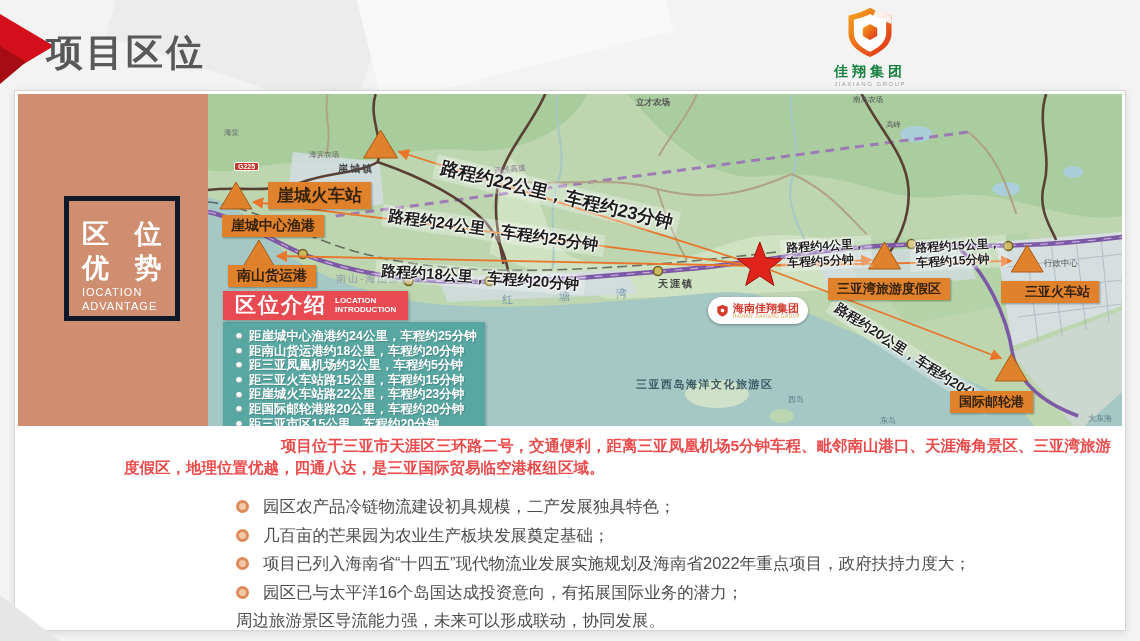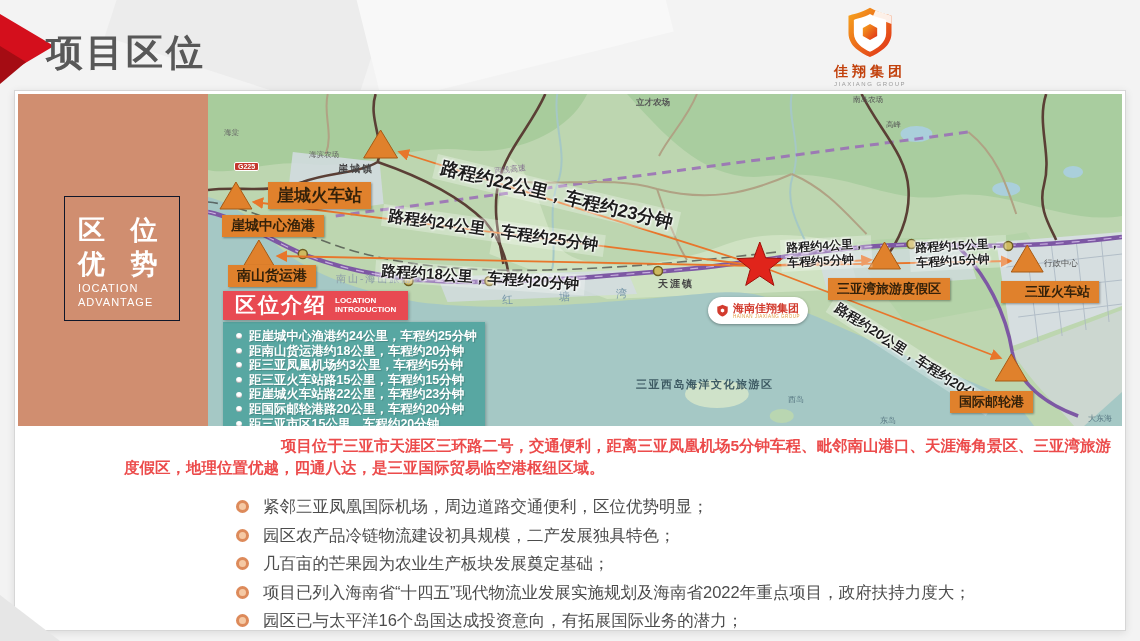--- a/index.html
+++ b/index.html
@@ -7,30 +7,30 @@
        background:#f3f3f3;font-family:"Liberation Sans",sans-serif;}
   .bg-deco{position:absolute;top:0;left:0;width:1140px;height:90px;overflow:hidden;}
   .bg-deco .tri1{position:absolute;left:120px;top:-60px;width:260px;height:140px;background:#ececec;transform:rotate(18deg);}
   .bg-deco .tri2{position:absolute;left:360px;top:-80px;width:300px;height:150px;background:#f8f8f8;transform:rotate(-14deg);}
 
   
   .hdr{position:absolute;top:0;left:0;width:940px;height:90px;}
   .hdr-arrow{position:absolute;left:0;top:14px;width:58px;height:70px;}
   .hdr-title{position:absolute;left:46px;top:28px;font-size:37px;font-weight:bold;color:#585858;letter-spacing:3px;}
   .logo{position:absolute;right:22px;top:6px;width:96px;text-align:center;}
-  .logo-name{font-size:14px;font-weight:bold;color:#c2410c;letter-spacing:4px;margin-top:1px;}
+  .logo-name{font-size:14px;font-weight:bold;color:#15803d;letter-spacing:4px;margin-top:1px;}
   .logo-sub{font-size:6px;color:#9a9a9a;letter-spacing:1.5px;}
 
   
   .panel{position:absolute;left:14px;top:90px;width:1112px;height:541px;box-sizing:border-box;
          background:#fff;border:1px solid #d6d6d6;box-shadow:0 2px 8px rgba(0,0,0,.10);padding:3px;}
   .map-row{display:flex;height:332px;}
   .side{width:190px;flex:none;background:#d08e70;position:relative;}
   .badge{position:absolute;left:46px;top:102px;width:116px;height:125px;box-sizing:border-box;
-         border:1px solid #0f172a;color:#fff;padding-top:16px;padding-left:13px;}
+         border:5px solid #0f172a;color:#fff;padding-top:16px;padding-left:13px;}
   .badge .cn{font-size:27px;font-weight:bold;letter-spacing:9px;line-height:34px;}
   .badge .en{font-size:11px;letter-spacing:1px;line-height:14px;}
 
   
   .map{position:relative;flex:1;overflow:hidden;background:#bdd6b0;}
   .map svg.base{position:absolute;left:0;top:0;width:100%;height:100%;}
   .mk{position:absolute;background:#e0812c;color:#33210a;font-weight:bold;white-space:nowrap;
       padding:2px 9px;box-shadow:1px 1px 2px rgba(0,0,0,.35);z-index:12;}
   .rt{position:absolute;color:#1d1d1d;font-weight:bold;white-space:pre-line;z-index:10;
       background:rgba(255,255,255,.28);padding:1px 6px;transform-origin:0 0;line-height:1.25;
@@ -255,21 +255,20 @@
             <li>距三亚市区15公里，车程约20分钟</li>
           </ul>
         </div>
       </div>
     </div>
   </div>
 
   <div class="txt">
     <p class="red-para">项目位于三亚市天涯区三环路二号，交通便利，距离三亚凤凰机场5分钟车程、毗邻南山港口、天涯海角景区、三亚湾旅游度假区，地理位置优越，四通八达，是三亚国际贸易临空港枢纽区域。</p>
     <ul class="blist">
-      <li><span class="dot"></span><span>紧邻三亚凤凰国际机场，周边道路交通便利，区位优势明显；</span></li>
       <li><span class="dot"></span><span>园区农产品冷链物流建设初具规模，二产发展独具特色；</span></li>
       <li><span class="dot"></span><span>几百亩的芒果园为农业生产板块发展奠定基础；</span></li>
       <li><span class="dot"></span><span>项目已列入海南省“十四五”现代物流业发展实施规划及海南省2022年重点项目，政府扶持力度大；</span></li>
       <li><span class="dot"></span><span>园区已与太平洋16个岛国达成投资意向，有拓展国际业务的潜力；</span></li>
       <li><span>周边旅游景区导流能力强，未来可以形成联动，协同发展。</span></li>
     </ul>
   </div>
 </div>
 
 <div class="fold"></div>

